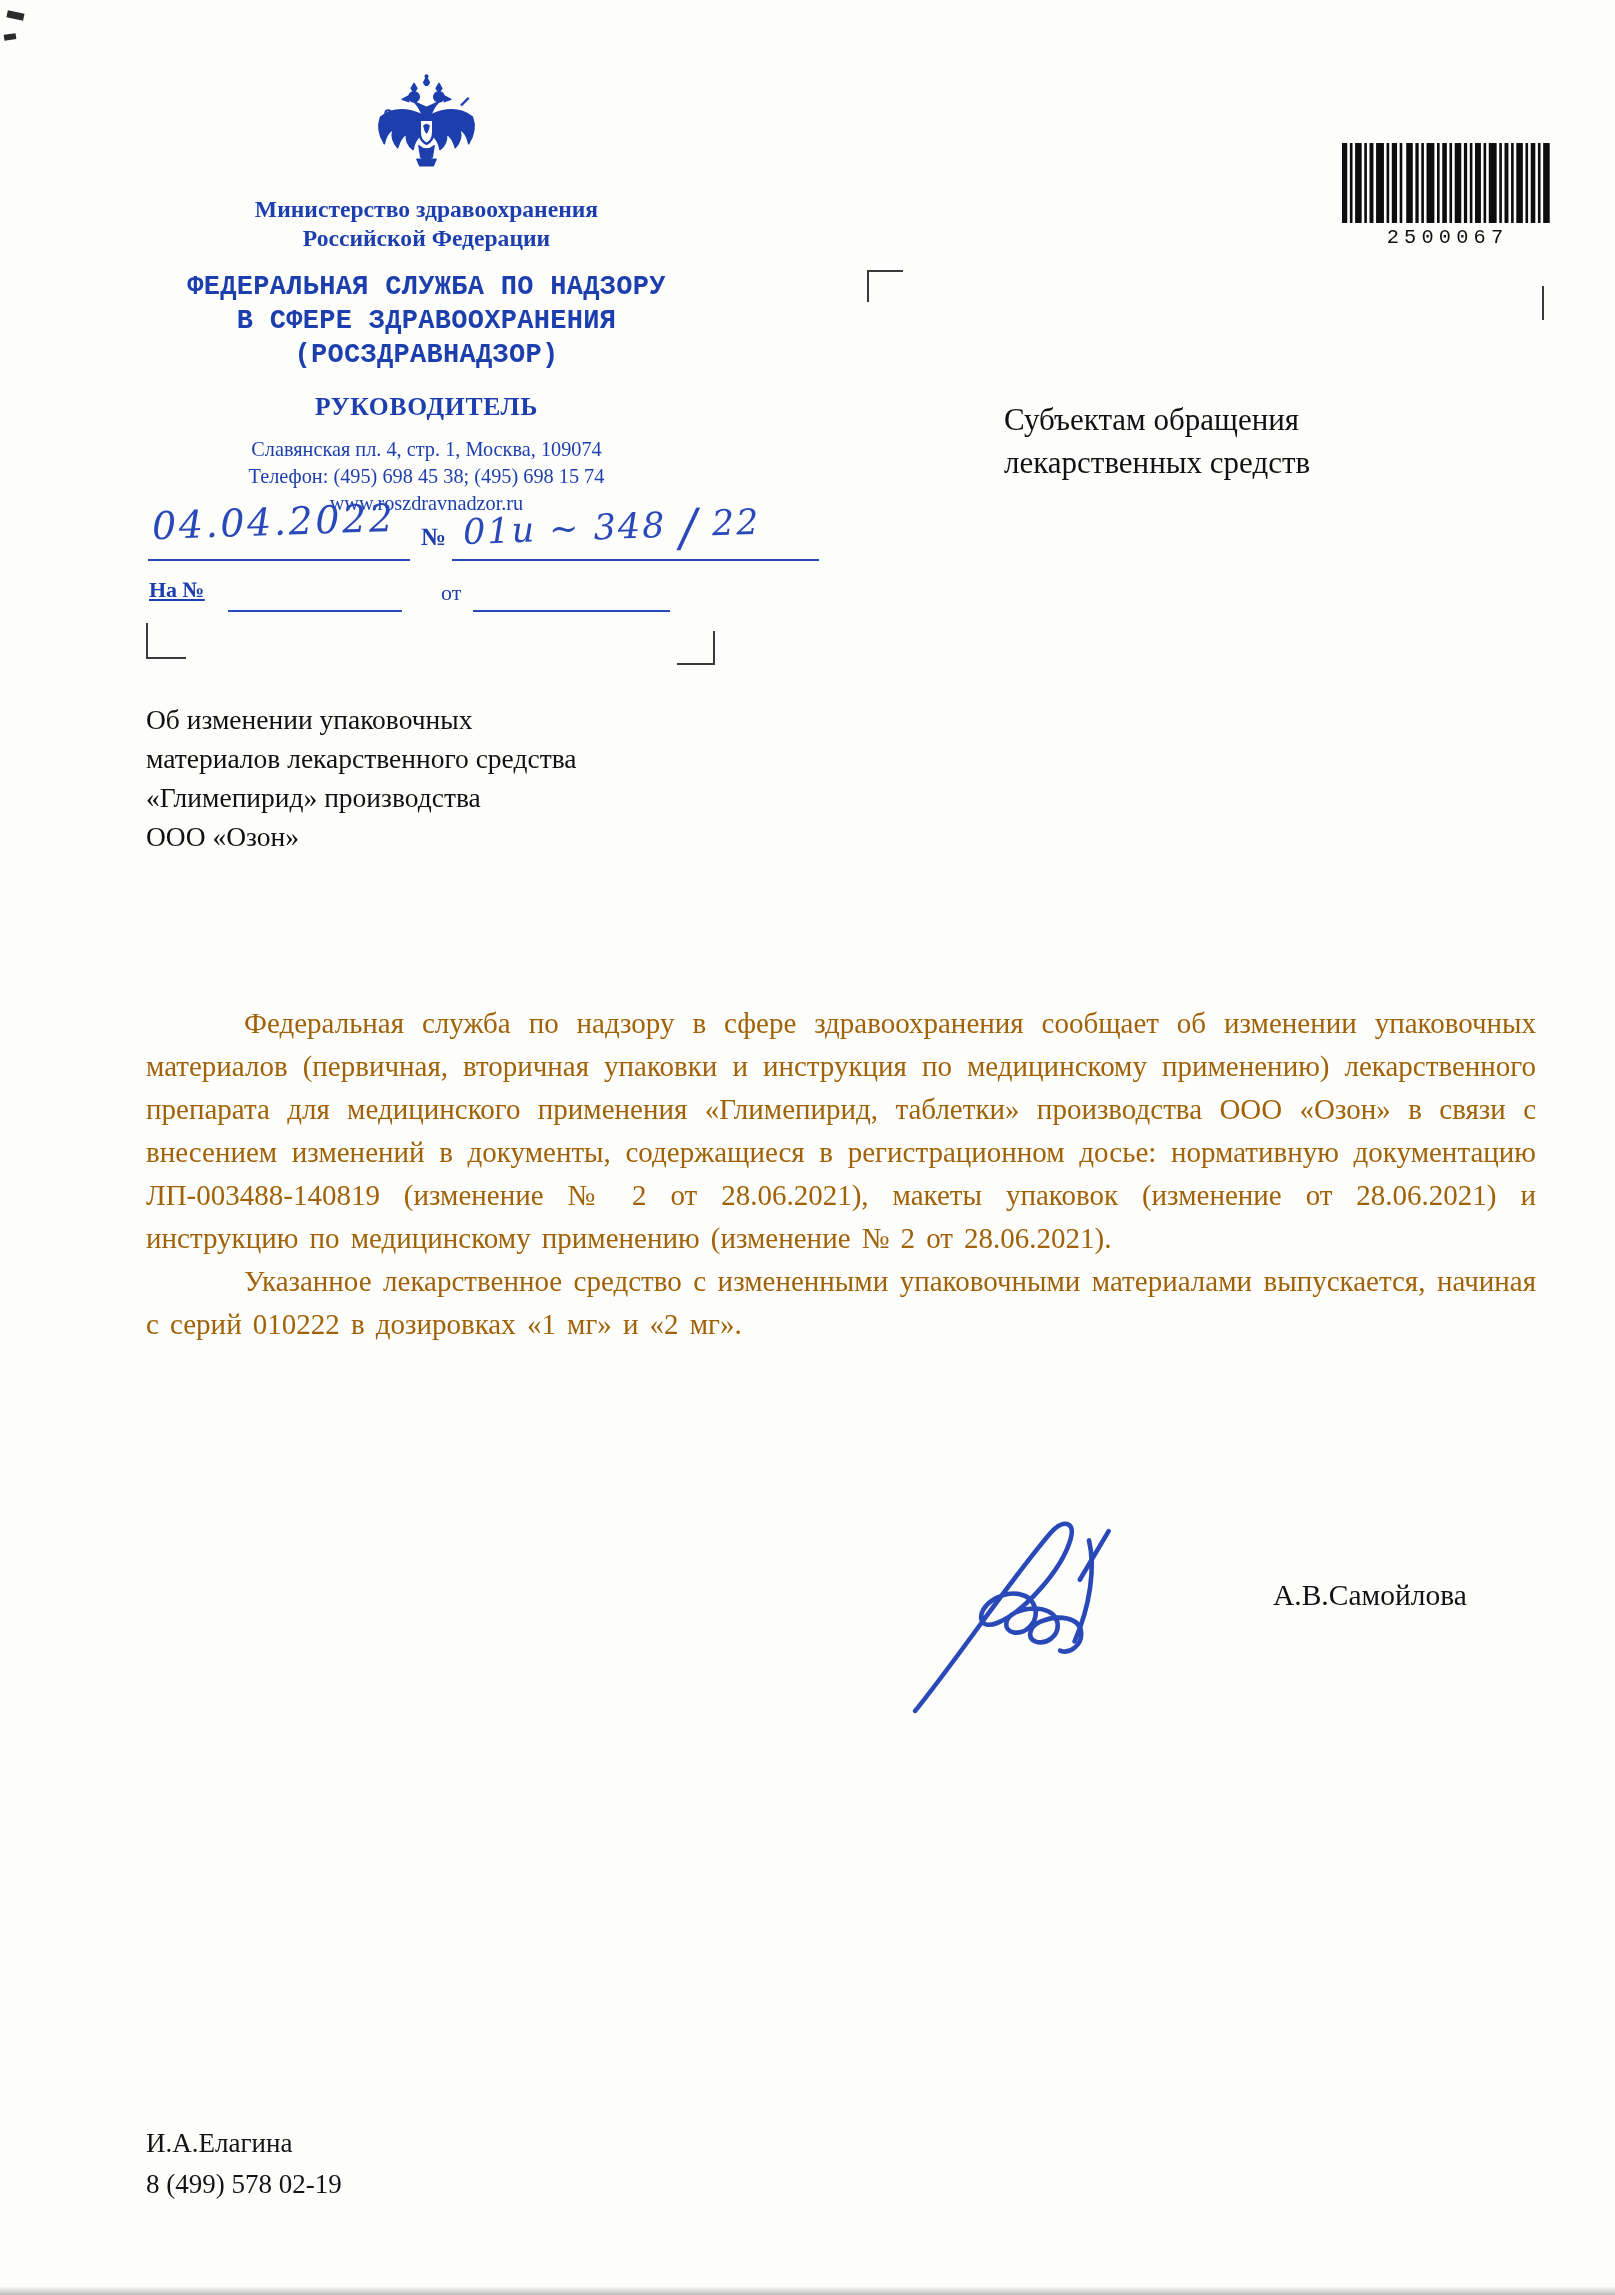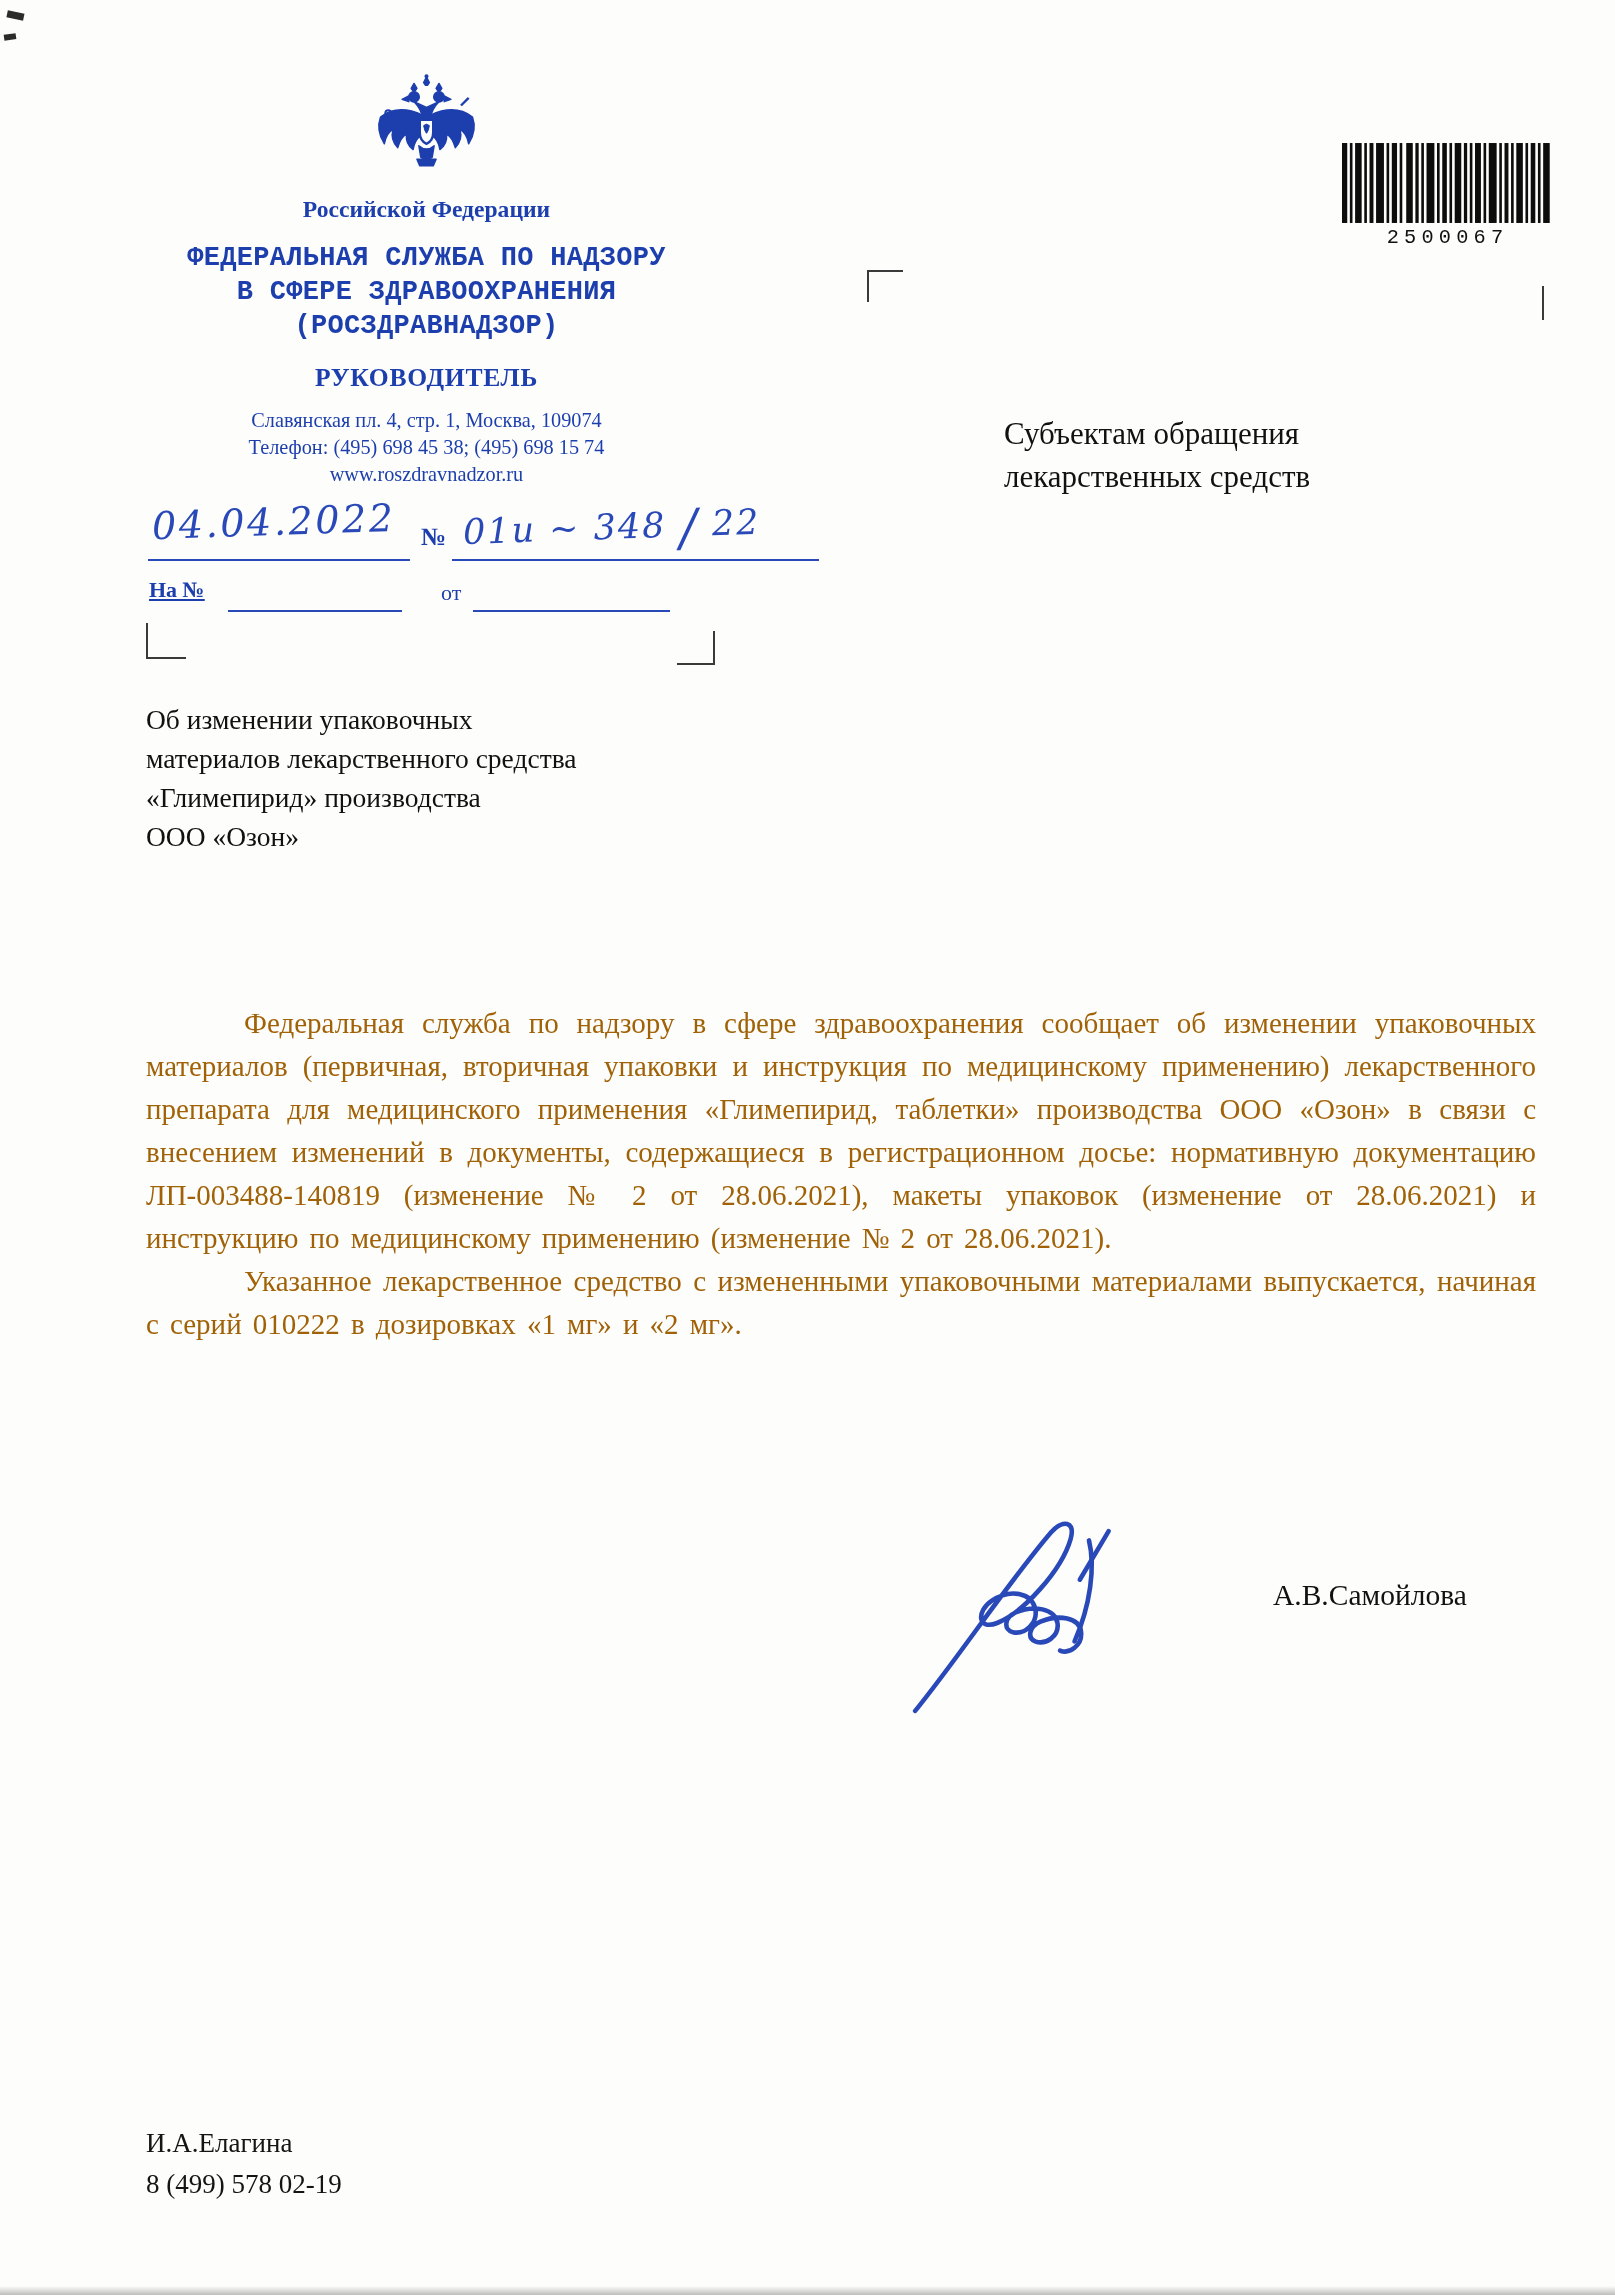--- a/index.html
+++ b/index.html
@@ -50,21 +50,21 @@
   .mark-br{border-bottom:2px solid #3a3a3a;border-right:2px solid #3a3a3a;}
   .tick-v{border-left:2px solid #3a3a3a;width:0;}
 
   
   .barcode-wrap{position:absolute;left:1330px;top:143px;width:211px;text-align:center;margin-left:12px;}
   .barcode-num{font-size:20.3px;letter-spacing:5.2px;margin-top:1.3px;color:#111;
     font-family:"Liberation Mono","DejaVu Sans Mono",monospace;}
 
   
   .recipient{
-    position:absolute;left:1004px;top:412px;width:472px;
+    position:absolute;left:1004px;top:398px;width:472px;
     font-size:31px;line-height:43px;color:#111;
   }
 
   
   .subject{
     position:absolute;left:146px;top:700px;width:564px;
     font-size:27.5px;line-height:39px;color:#111;
   }
 
   
@@ -119,20 +119,21 @@
         <path d="M57 53 q3 -3 6 0 q-1 6 -3 8 q-2 -2 -3 -8 z" stroke-width="1"></path>
 
         <path d="M52 74 q8 7 16 0 l-2 12 q-6 5 -12 0 z"></path>
         <path d="M50 88 h20 l-3 7 h-14 z"></path>
 
         <circle cx="20" cy="40" r="3" fill="none" stroke-width="2"></circle>
         <path d="M96 32 l8 -8" fill="none" stroke-width="2.5"></path>
       </g>
     </svg>
 
+    <div class="ministry">Министерство здравоохранения</div>
     <div class="ministry">Российской Федерации</div>
 
     <div class="service">
       <div>ФЕДЕРАЛЬНАЯ СЛУЖБА ПО НАДЗОРУ</div>
       <div>В СФЕРЕ ЗДРАВООХРАНЕНИЯ</div>
       <div>(РОСЗДРАВНАДЗОР)</div>
     </div>
 
     <div class="role">РУКОВОДИТЕЛЬ</div>
 

